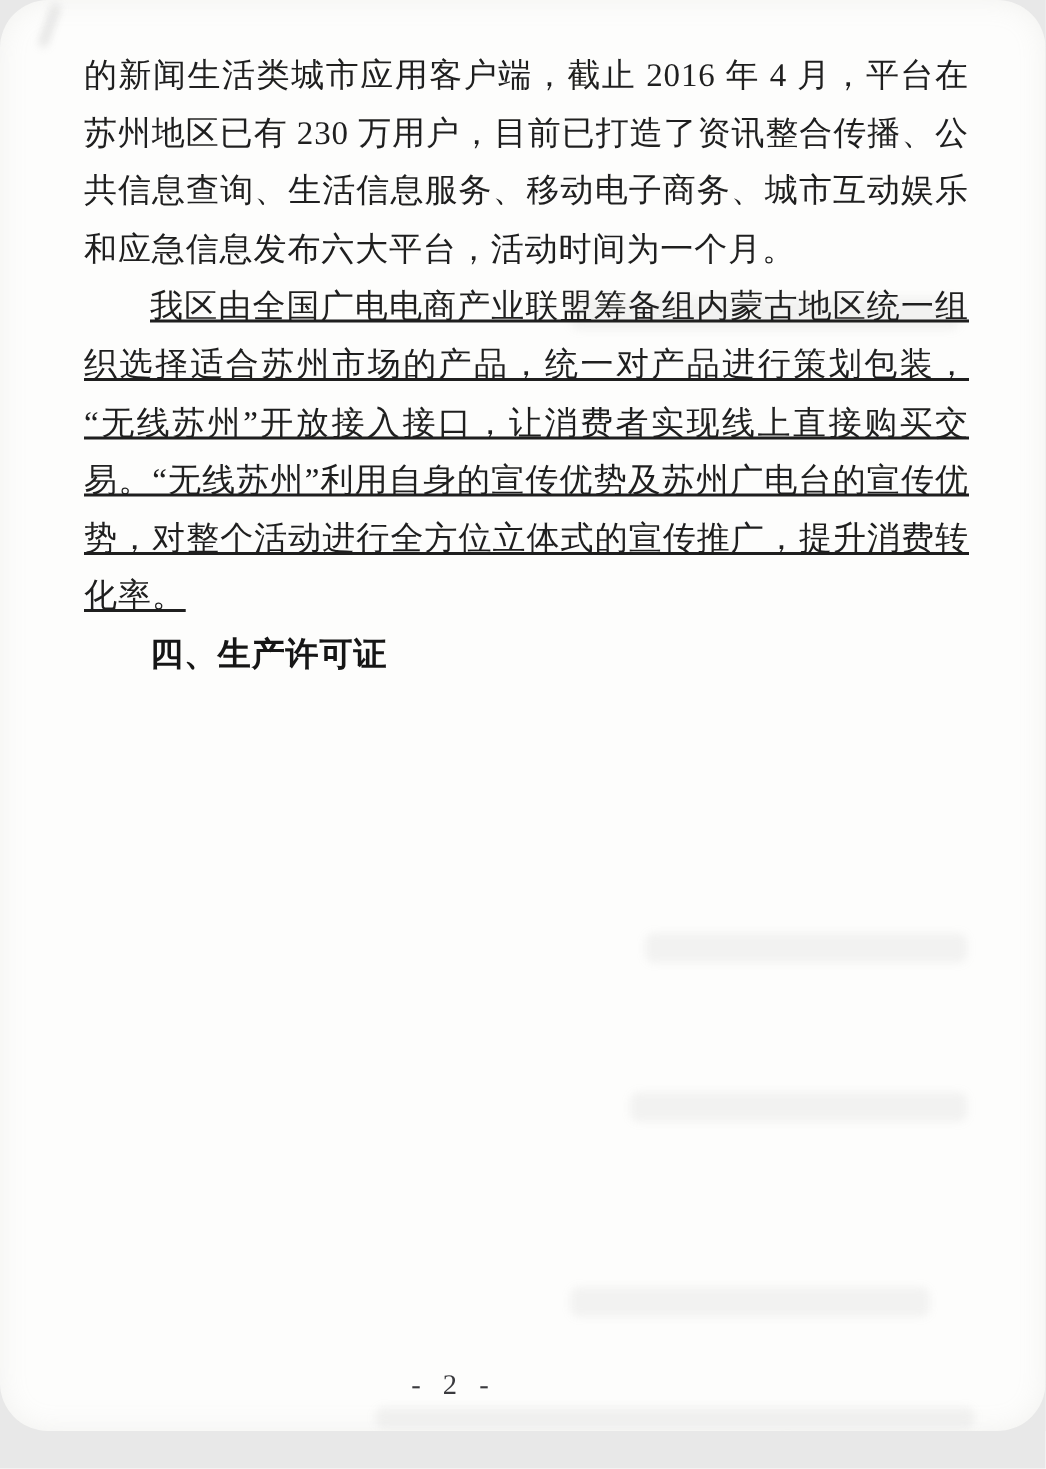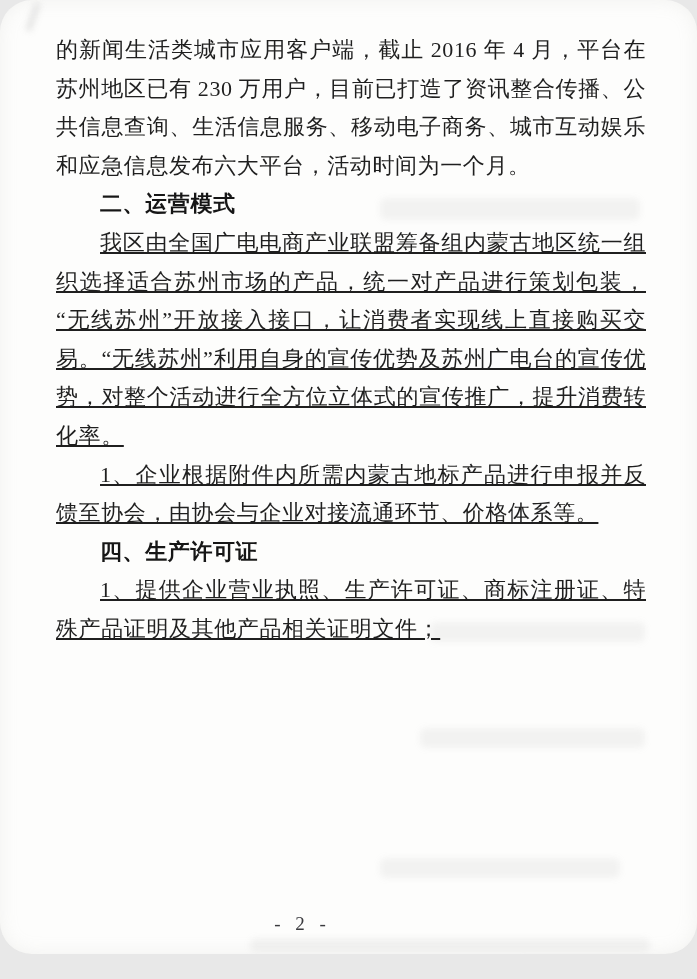--- a/index.html
+++ b/index.html
@@ -78,29 +78,26 @@
   <div class="smudge s2"></div>
   <div class="smudge s3"></div>
   <div class="smudge s4"></div>
   <div class="smudge s5"></div>
   <div class="smudge s6"></div>
   <div class="smudge s7"></div>
 
   <div class="doc-body">
     <p class="para">的新闻生活类城市应用客户端，截止 2016 年 4 月，平台在苏州地区已有 230 万用户，目前已打造了资讯整合传播、公共信息查询、生活信息服务、移动电子商务、城市互动娱乐和应急信息发布六大平台，活动时间为一个月。</p>
 
-    <p class="heading">二、运营模式</p>
 
     <p class="para indent">我区由全国广电电商产业联盟筹备组内蒙古地区统一组织选择适合苏州市场的产品，统一对产品进行策划包装，“无线苏州”开放接入接口，让消费者实现线上直接购买交易。“无线苏州”利用自身的宣传优势及苏州广电台的宣传优势，对整个活动进行全方位立体式的宣传推广，提升消费转化率。</p>
 
 
-    <p class="para indent">1、企业根据附件内所需内蒙古地标产品进行申报并反馈至协会，由协会与企业对接流通环节、价格体系等。</p>
 
 
 
     <p class="heading">四、生产许可证</p>
 
-    <p class="para indent">1、提供企业营业执照、生产许可证、商标注册证、特殊产品证明及其他产品相关证明文件；</p>
   </div>
 
   <div class="page-number">- 2 -</div>
 
 </div>
 
 </body></html>

